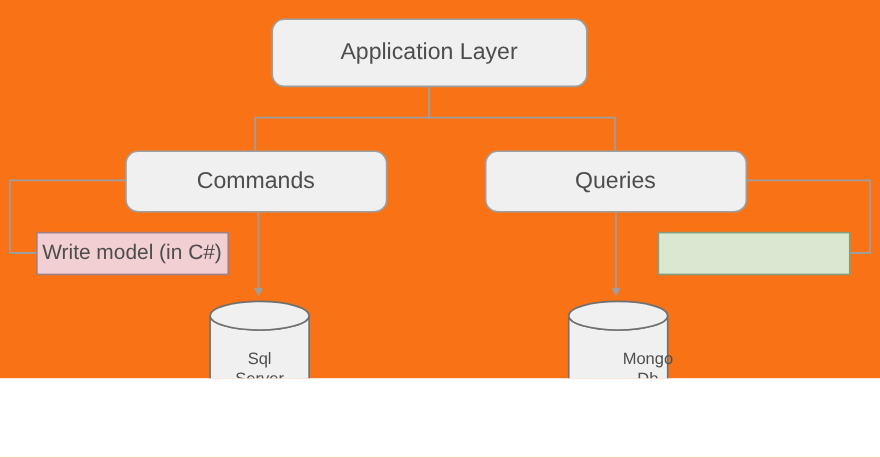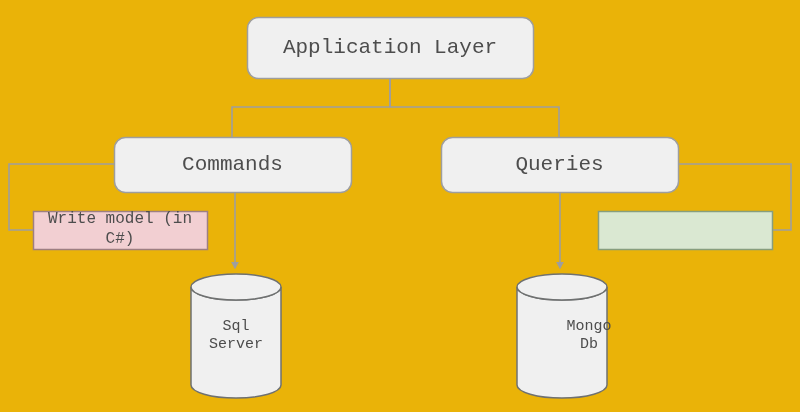--- a/index.html
+++ b/index.html
@@ -7,24 +7,23 @@
     margin: 0;
     padding: 0;
     background: #ffffff;
   }
   body {
     font-family: "Liberation Sans", sans-serif;
   }
   #diagram-canvas {
     position: relative;
     width: 800px;
-    height: 412px;
-    background: #eab308;
+    height: 344px;
+    background: #f97316;
     overflow: hidden;
-    font-family: Liberation Mono, monospace;
   }
   #diagram-svg {
     position: absolute;
     left: 0;
     top: 0;
     width: 800px;
     height: 416px;
   }
   .node-label {
     position: absolute;
@@ -34,21 +33,21 @@
     text-align: center;
     color: #4d4d4d;
     pointer-events: none;
     white-space: pre-line;
     line-height: 1.22;
   }
   .label-process {
     font-size: 21px;
   }
   .label-annotation {
-    font-size: 16px;
+    font-size: 19px;
   }
   .label-db {
     font-size: 15px;
   }
 </style>
 </head>
 <body>
 
 <div id="diagram-canvas">
 

